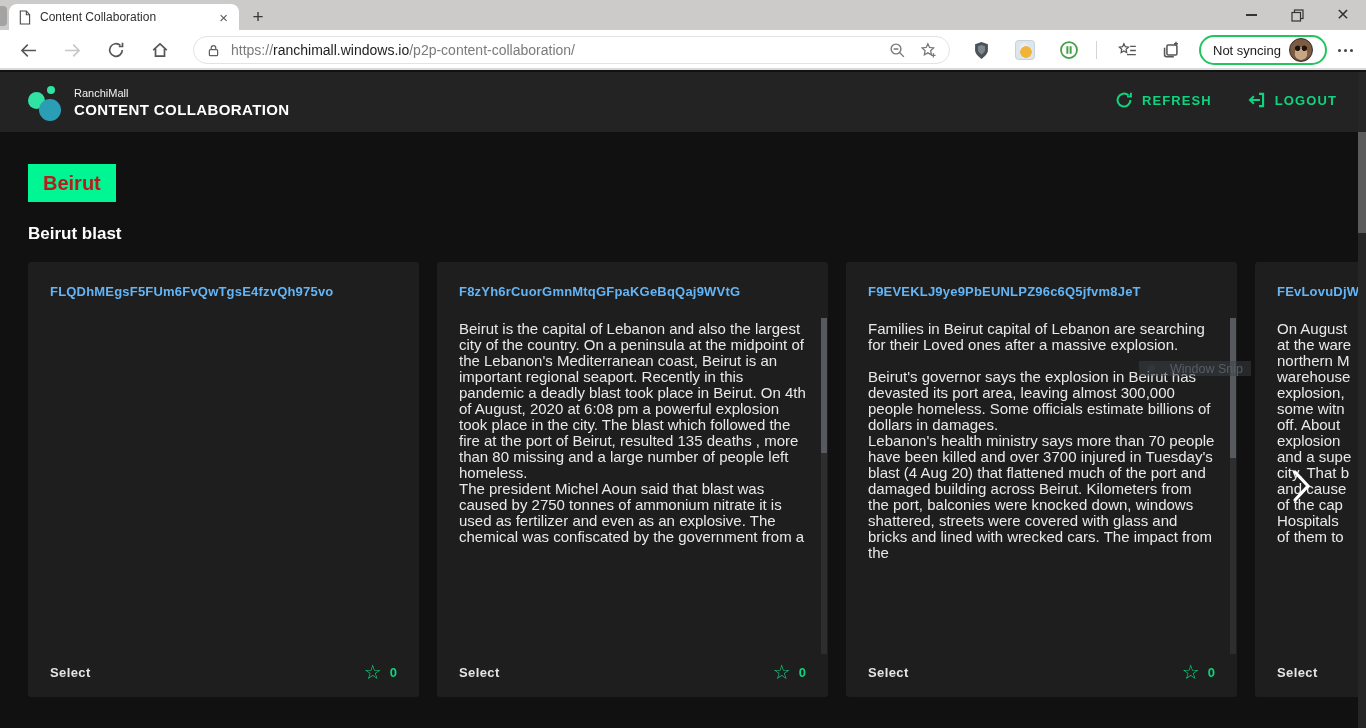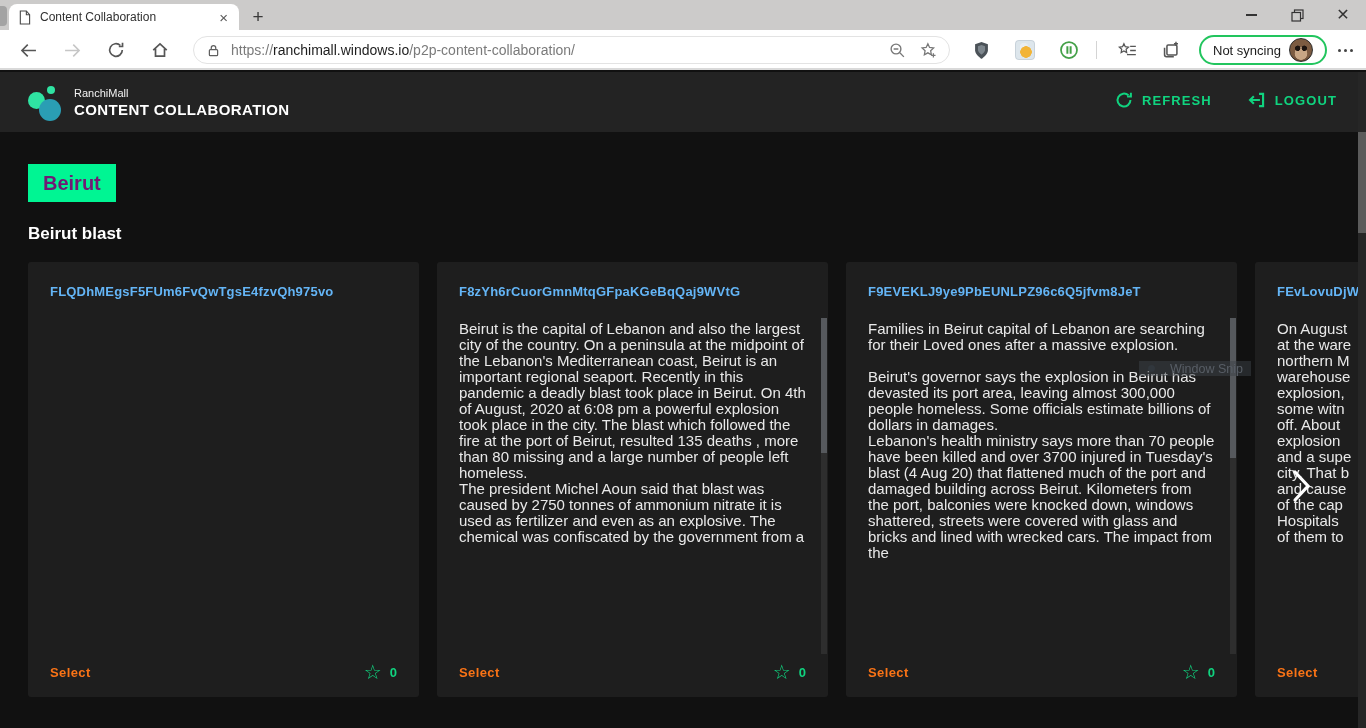--- a/index.html
+++ b/index.html
@@ -56,32 +56,32 @@
   .logo .c2 { position:absolute; left:19px; top:3px; width:8px; height:8px; border-radius:50%; background:#2fe3a2; }
   .logo .c3 { position:absolute; left:11px; top:16px; width:22px; height:22px; border-radius:50%; background:#2a9eb4; }
   .brand { margin-left:10px; }
   .brand-name { font-size:11px; font-weight:normal; color:#f2f2f2; }
   .app-title { font-size:15px; font-weight:bold; color:#fff; letter-spacing:.4px; margin-top:2px; }
   .header-actions { position:absolute; right:29px; top:0; height:56px; display:flex; align-items:center; gap:36px; }
   .hbtn { display:flex; align-items:center; gap:9px; color:#10d37f; font-size:13px; font-weight:bold;
     letter-spacing:1.1px; cursor:pointer; }
 
   
-  .chip { position:absolute; left:28px; top:164px; height:38px; background:#00f593; color:#701a75;
+  .chip { position:absolute; left:28px; top:164px; height:38px; background:#00f593; color:#b91c1c;
     font-size:20px; font-weight:bold; display:flex; align-items:center; padding:0 15px; }
   .subtitle { position:absolute; left:28px; top:224px; color:#fff; font-size:17px; font-weight:bold; }
 
   .cards { position:absolute; left:28px; top:262px; width:1338px; height:435px; display:flex; gap:18px; overflow:hidden; }
   .card { position:relative; flex:0 0 391px; height:435px; background:#1e1e1e; border-radius:3px; padding:22px; }
   .card-id { color:#64b5f6; font-size:13px; font-weight:bold; letter-spacing:.2px; white-space:nowrap; overflow:hidden; }
   .card-body { margin-top:22px; height:332px; overflow:hidden; color:#e9e9e9; font-size:15px;
     line-height:16px; white-space:pre-line; }
   .card-footer { position:absolute; left:22px; right:22px; bottom:13px; height:24px;
     display:flex; justify-content:space-between; align-items:center; }
-  .select { color:#f97316; font-size:13px; font-weight:bold; letter-spacing:.4px; }
+  .select { color:#e5e5e5; font-size:13px; font-weight:bold; letter-spacing:.4px; }
   .stars { display:flex; align-items:center; gap:8px; color:#10d37f; }
   .star-glyph { font-size:20px; line-height:1; }
   .star-count { font-size:13px; font-weight:bold; }
   .card-scroll { position:absolute; right:1px; top:56px; width:6px; height:336px; background:#2e2e2e; }
   .card-scroll .thumb { width:6px; background:#56595d; }
 
   .next-arrow { position:absolute; left:1288px; top:468px; width:28px; height:36px; display:flex;
     align-items:center; justify-content:center; }
   .snip { position:absolute; left:1139px; top:361px; width:112px; height:15px;
     background:rgba(60,66,72,.5); display:flex; align-items:center; z-index:6; }

